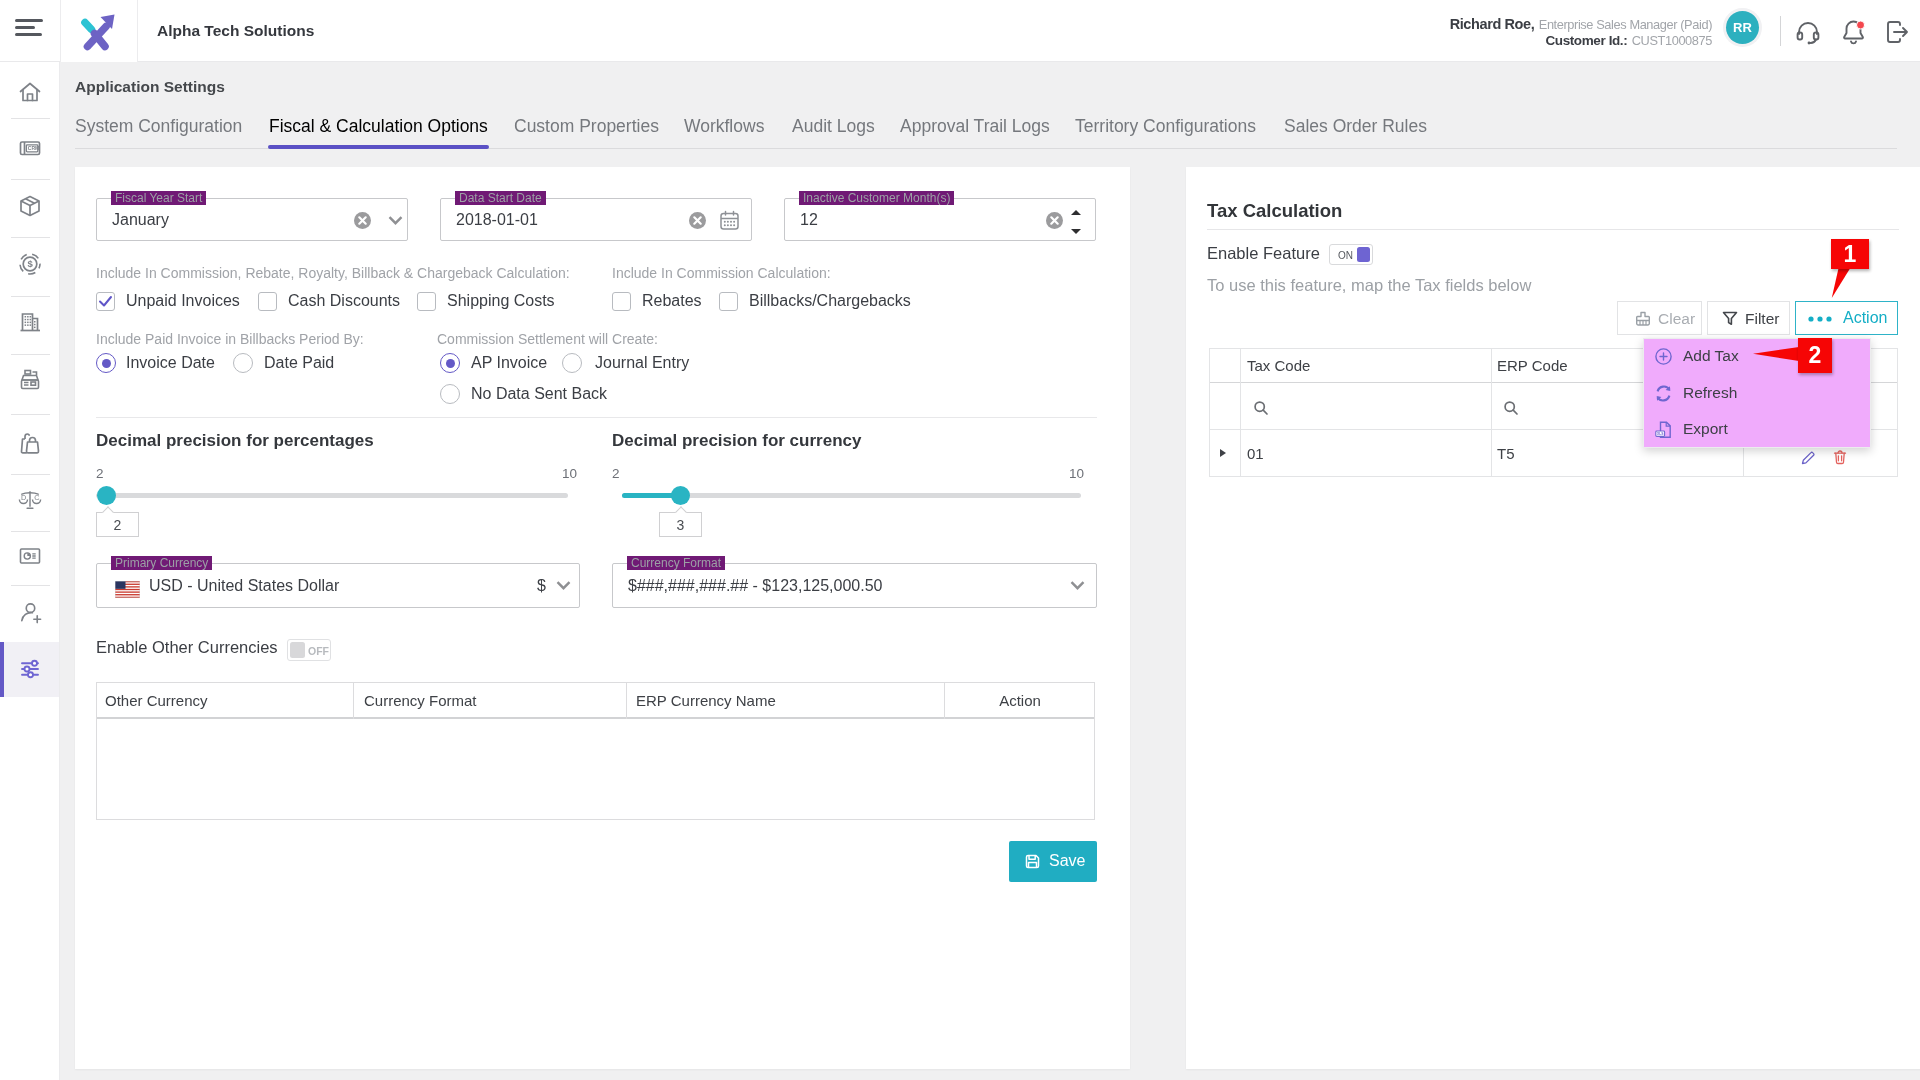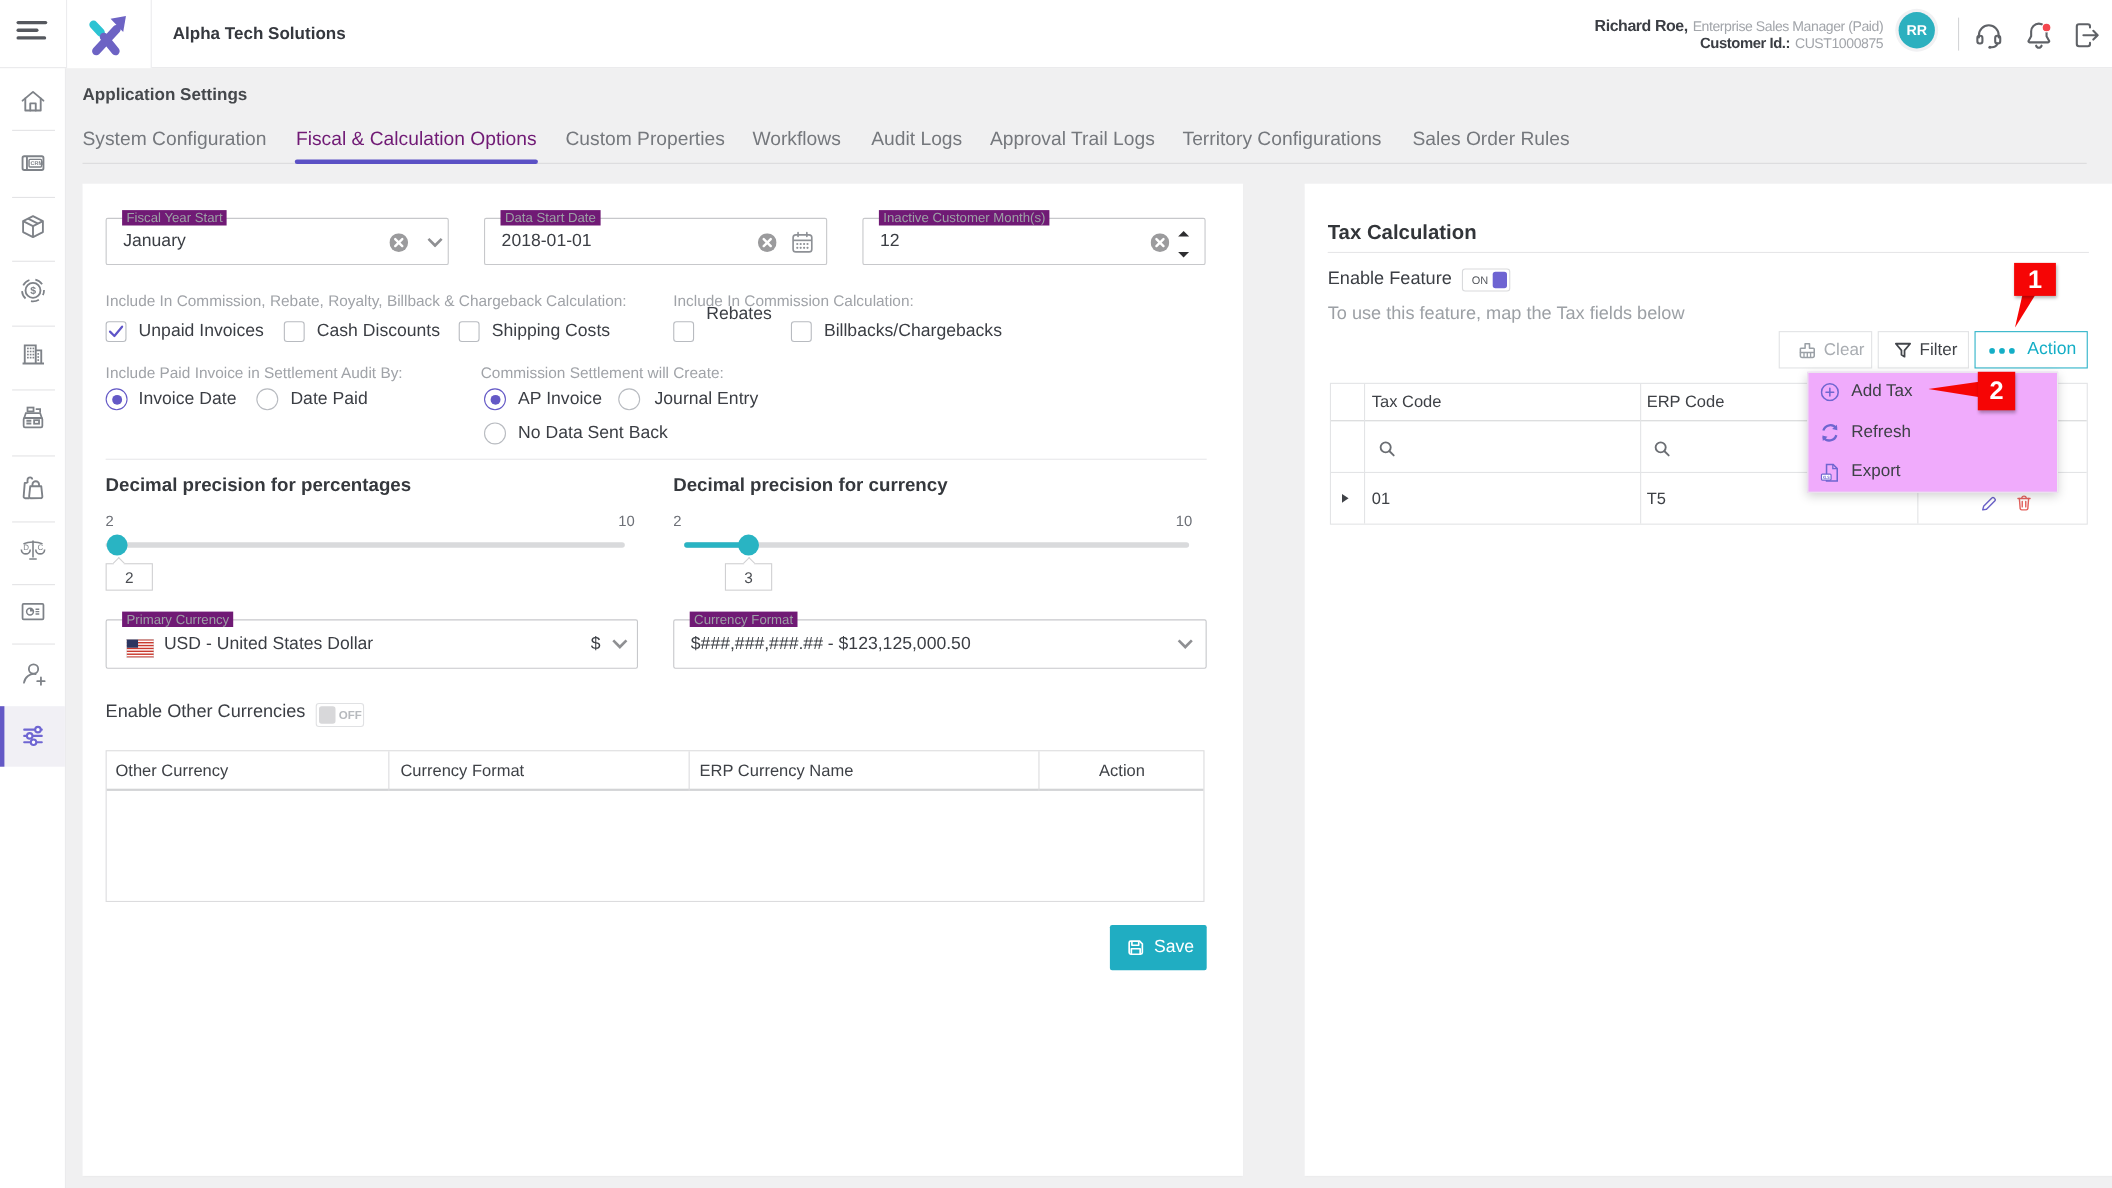--- a/index.html
+++ b/index.html
@@ -190,21 +190,21 @@
     <path d="M5 13 h16"></path>
     <path d="M5 18.7 h16"></path>
     <circle cx="17.5" cy="7.3" r="2.5" fill="#fff"></circle>
     <circle cx="10" cy="13" r="2.5" fill="#fff"></circle>
     <circle cx="13.5" cy="18.7" r="2.5" fill="#fff"></circle>
   </svg>
 </div>
 
 <div class="abs" style="left:75px; top:78px; font-size:15.5px; font-weight:bold; color:#45484c;">Application Settings</div>
 <div class="tab" style="left:75px;">System Configuration</div>
-<div class="tab" style="left:269px; color:#701a75;">Fiscal &amp; Calculation Options</div>
+<div class="tab" style="left:269px; color:#000000;">Fiscal &amp; Calculation Options</div>
 <div class="tab" style="left:514px;">Custom Properties</div>
 <div class="tab" style="left:684px;">Workflows</div>
 <div class="tab" style="left:792px;">Audit Logs</div>
 <div class="tab" style="left:900px;">Approval Trail Logs</div>
 <div class="tab" style="left:1075px;">Territory Configurations</div>
 <div class="tab" style="left:1284px;">Sales Order Rules</div>
 <div class="abs" style="left:268px; top:145px; width:221px; height:4px; background:#5b51c5; border-radius:2px; z-index:2;"></div>
 <div class="abs" style="left:75px; top:148px; width:1822px; height:1px; background:#dbdbdd;"></div>
 
 <div class="card" style="left:75px; width:1055px;" id="leftcard">
@@ -263,25 +263,25 @@
     <svg width="17" height="17" viewBox="0 0 17 17" fill="none" style="margin:0 auto;">
         <path d="M3 8.5 L7 12.5 L14 4" stroke="#5f55c8" stroke-width="2" stroke-linecap="round" stroke-linejoin="round"></path>
       </svg>
   </div>
   <div class="cblab" style="left:51px; top:125px;">Unpaid Invoices</div>
   <div class="cb" style="left:183px; top:125px;"></div>
   <div class="cblab" style="left:213px; top:125px;">Cash Discounts</div>
   <div class="cb" style="left:342px; top:125px;"></div>
   <div class="cblab" style="left:372px; top:125px;">Shipping Costs</div>
   <div class="cb" style="left:537px; top:125px;"></div>
-  <div class="cblab" style="left:567px; top:110px;">Rebates</div>
+  <div class="cblab" style="left:567px; top:125px;">Rebates</div>
   <div class="cb" style="left:644px; top:125px;"></div>
   <div class="cblab" style="left:674px; top:125px;">Billbacks/Chargebacks</div>
 
-  <div class="glabel" style="left:21px; top:164px;">Include Paid Invoice in Settlement Audit By:</div>
+  <div class="glabel" style="left:21px; top:164px;">Include Paid Invoice in Billbacks Period By:</div>
   <div class="glabel" style="left:362px; top:164px;">Commission Settlement will Create:</div>
 
   <div class="radio sel" style="left:21px; top:186px;"></div>
   <div class="cblab" style="left:51px; top:187px;">Invoice Date</div>
   <div class="radio" style="left:158px; top:186px;"></div>
   <div class="cblab" style="left:189px; top:187px;">Date Paid</div>
   <div class="radio sel" style="left:365px; top:186px;"></div>
   <div class="cblab" style="left:396px; top:187px;">AP Invoice</div>
   <div class="radio" style="left:487px; top:186px;"></div>
   <div class="cblab" style="left:520px; top:187px;">Journal Entry</div>

